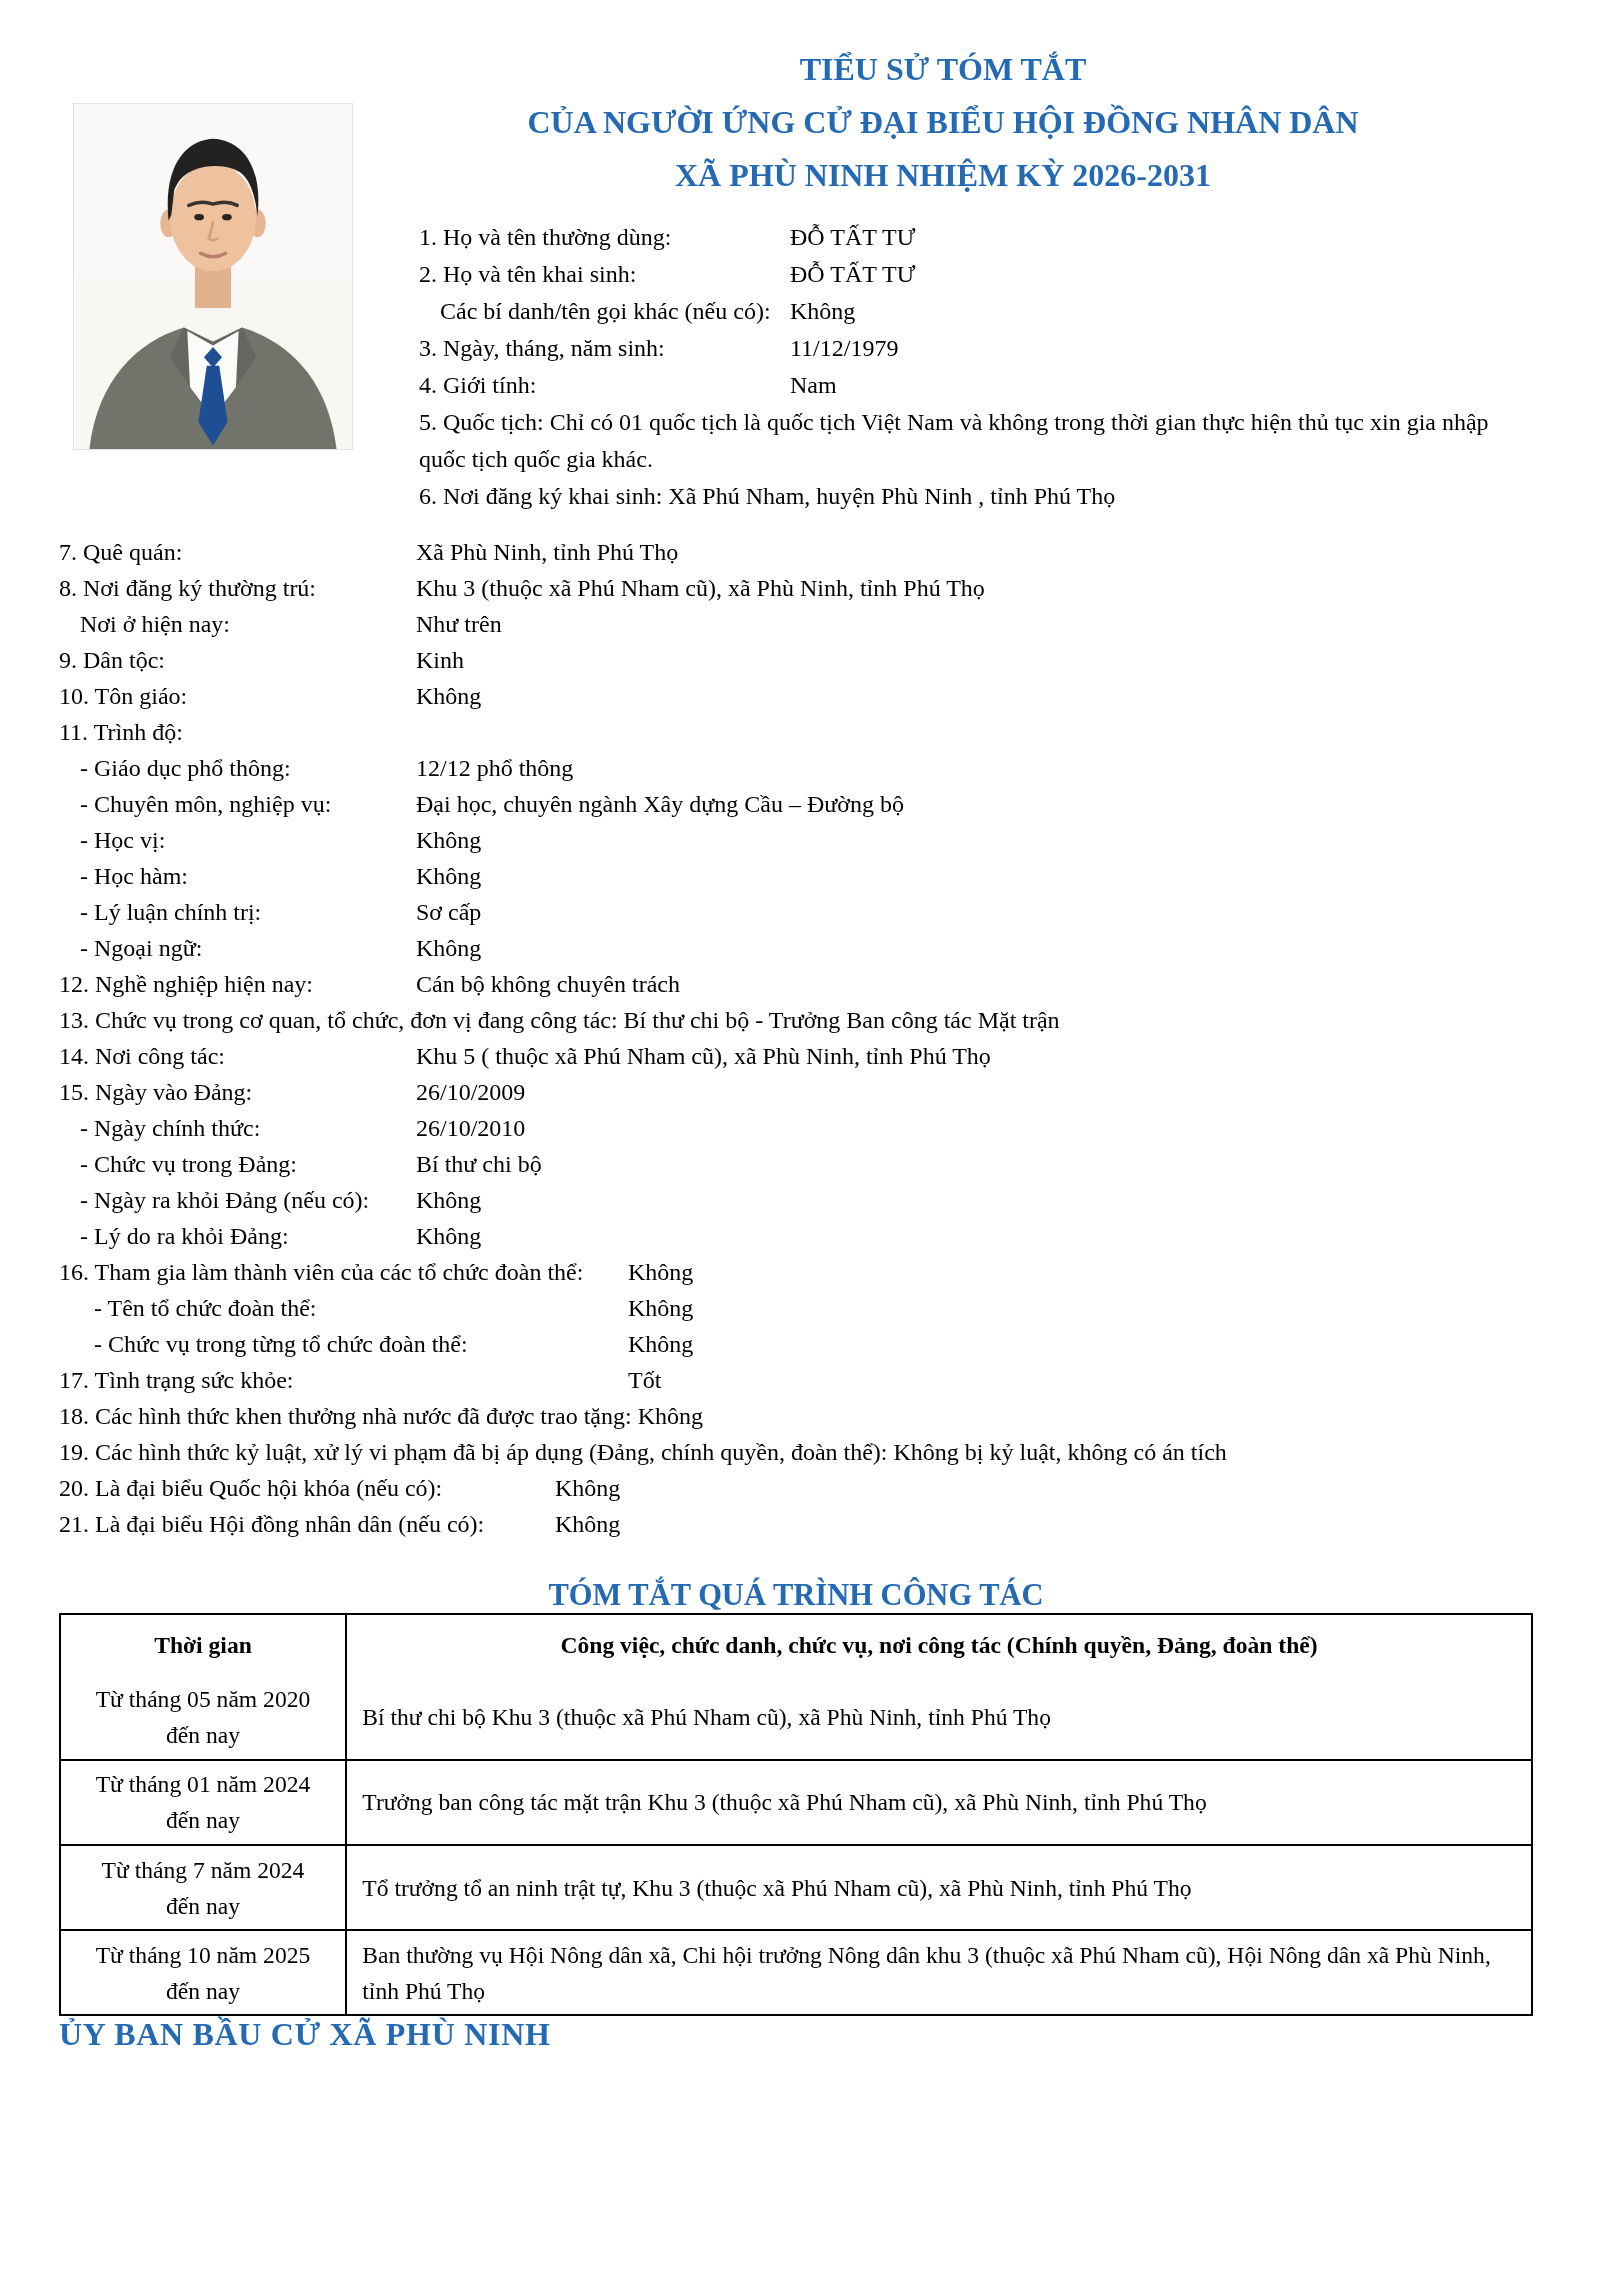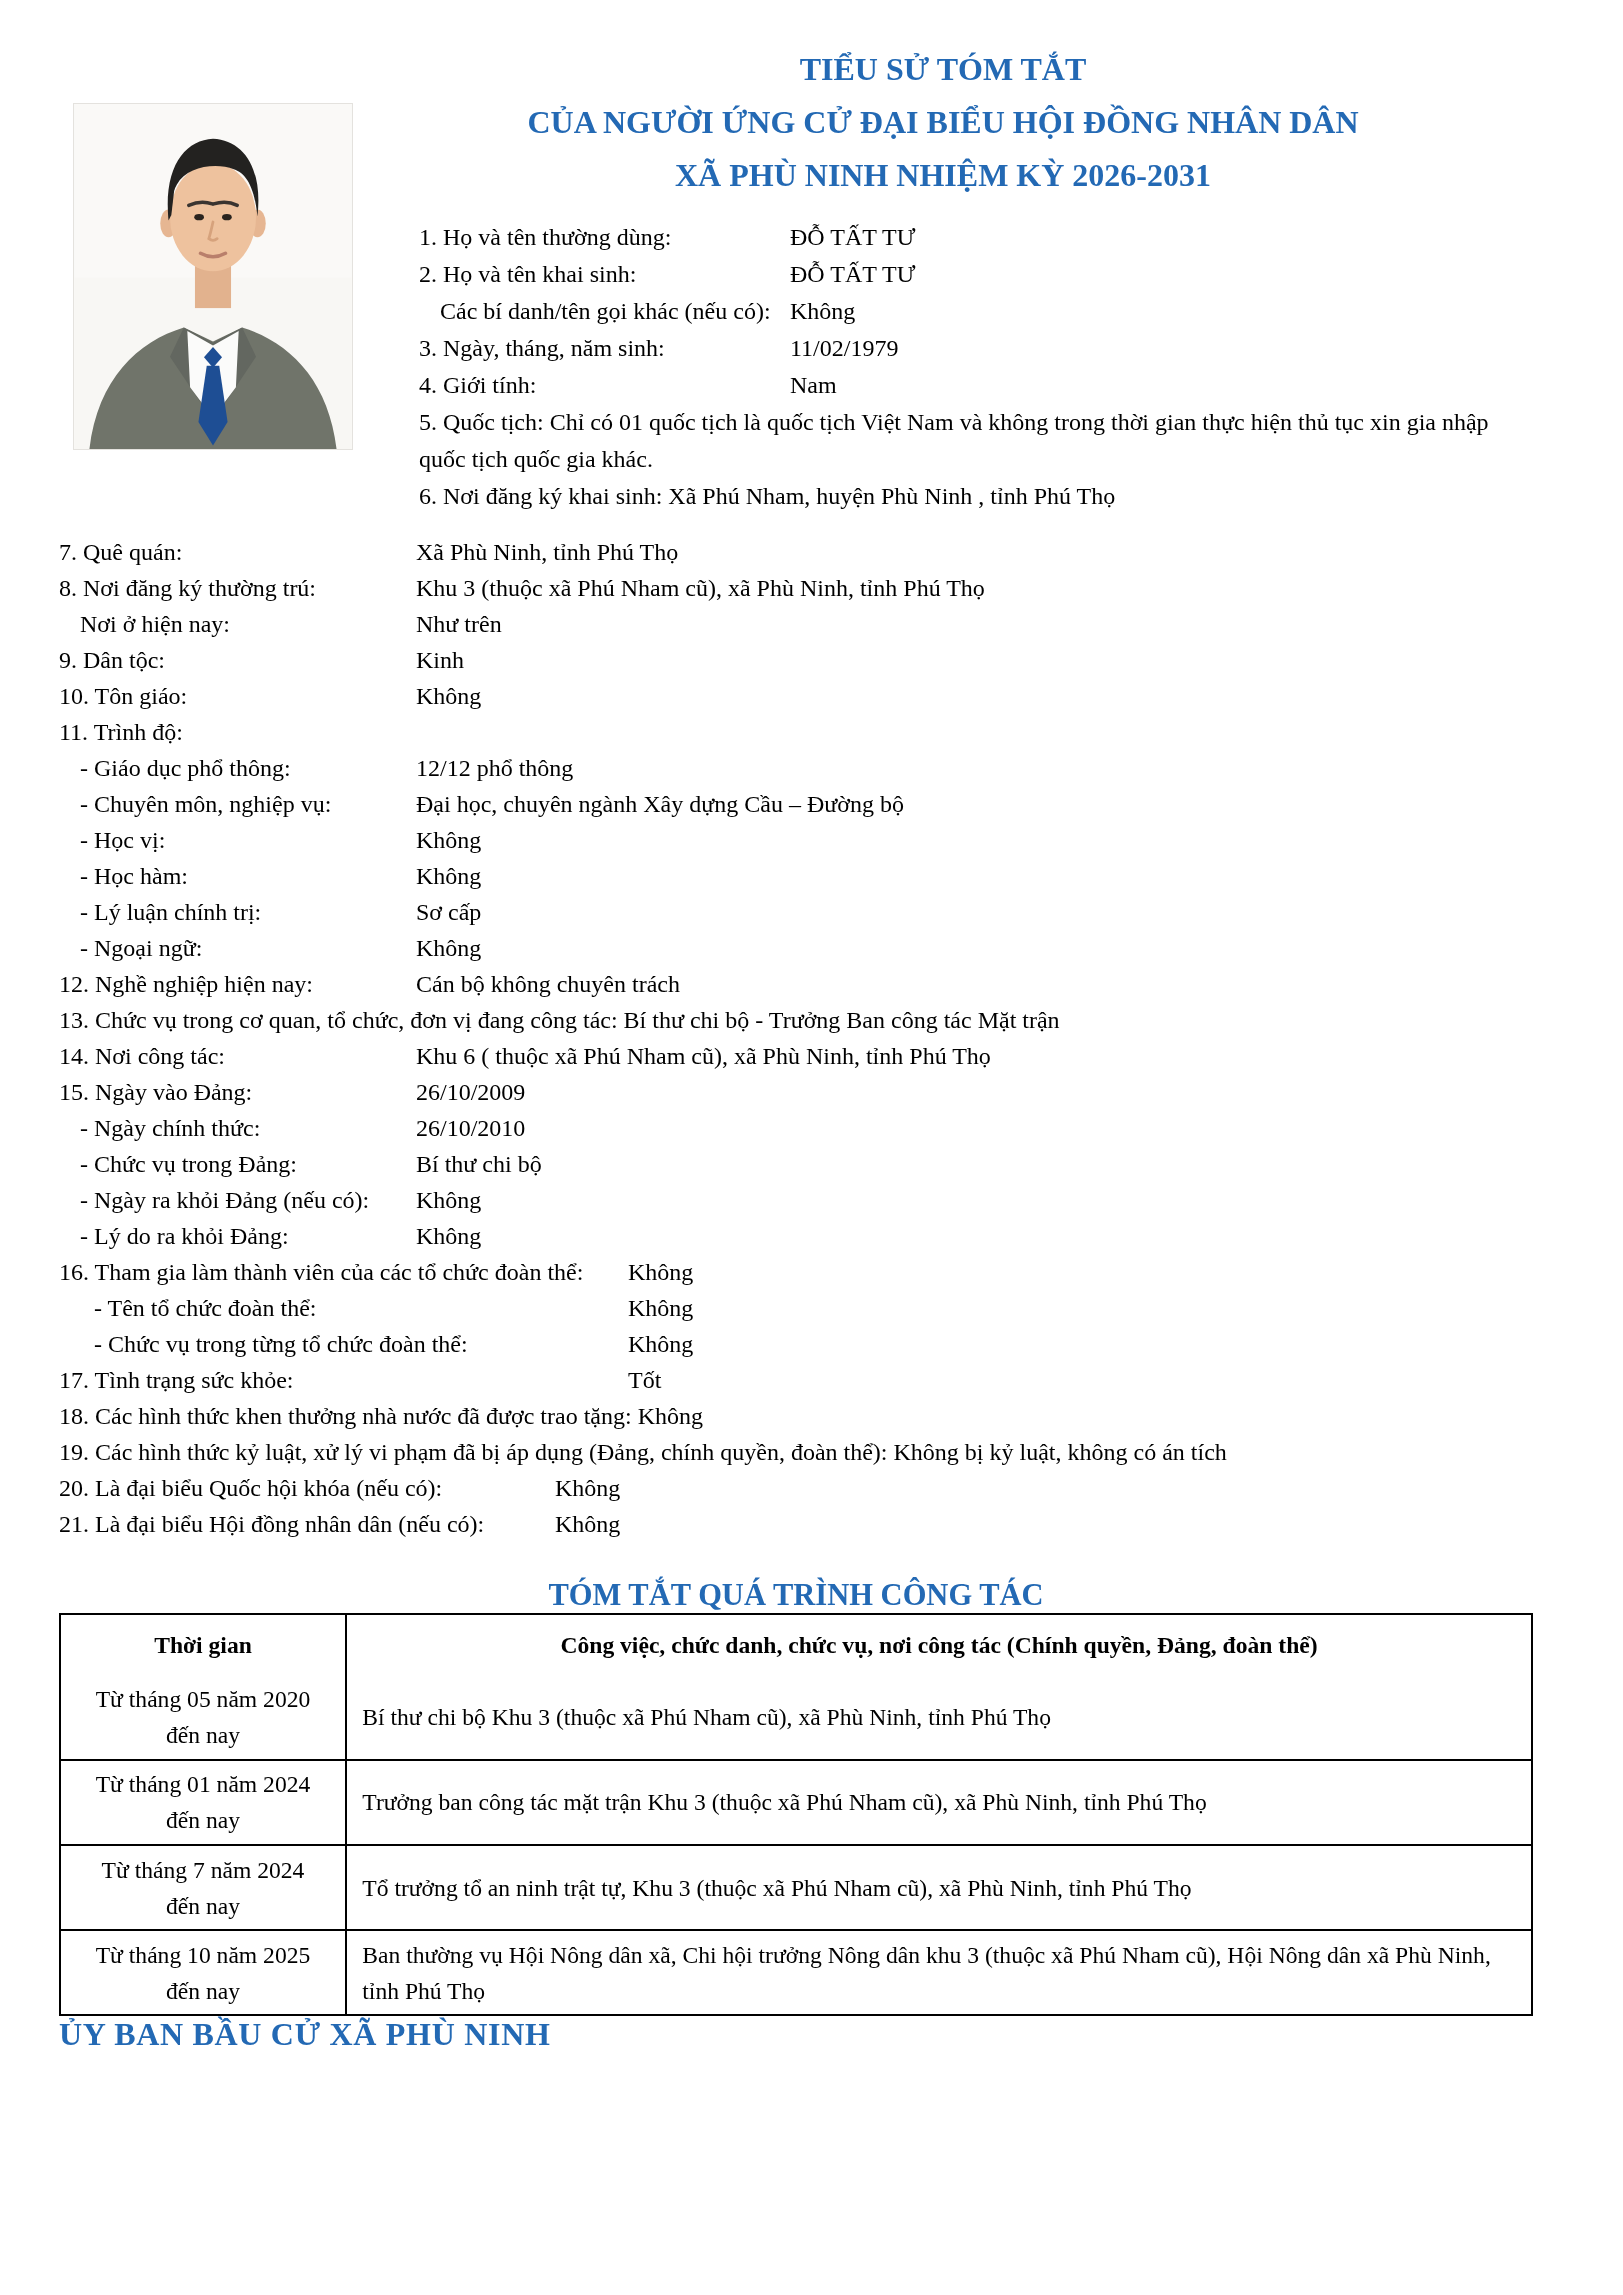--- a/index.html
+++ b/index.html
@@ -127,21 +127,21 @@
             <span class="fvalue">ĐỖ TẤT TƯ</span>
           </div>
 
           <div class="frow vgridp">
             <span class="flabel ind1">Các bí danh/tên gọi khác (nếu có):</span>
             <span class="fvalue">Không</span>
           </div>
 
           <div class="frow vgridp">
             <span class="flabel">3. Ngày, tháng, năm sinh:</span>
-            <span class="fvalue">11/02/1979</span>
+            <span class="fvalue">11/12/1979</span>
           </div>
 
           <div class="frow vgridp">
             <span class="flabel">4. Giới tính:</span>
             <span class="fvalue">Nam</span>
           </div>
 
           <div class="frow vinline">
             <span class="flabel">5. Quốc tịch:</span><span class="fvalue">Chỉ có 01 quốc tịch là quốc tịch Việt Nam và không trong thời gian thực hiện thủ tục xin gia nhập quốc tịch quốc gia khác.</span>
           </div>
@@ -219,21 +219,21 @@
         <span class="flabel">12. Nghề nghiệp hiện nay:</span>
         <span class="fvalue">Cán bộ không chuyên trách</span>
       </div>
 
       <div class="frow vinline">
         <span class="flabel">13. Chức vụ trong cơ quan, tổ chức, đơn vị đang công tác:</span><span class="fvalue">Bí thư chi bộ - Trưởng Ban công tác Mặt trận</span>
       </div>
 
       <div class="frow vgrid1">
         <span class="flabel">14. Nơi công tác:</span>
-        <span class="fvalue">Khu 6 ( thuộc xã Phú Nham cũ), xã Phù Ninh, tỉnh Phú Thọ</span>
+        <span class="fvalue">Khu 5 ( thuộc xã Phú Nham cũ), xã Phù Ninh, tỉnh Phú Thọ</span>
       </div>
 
       <div class="frow vgrid1">
         <span class="flabel">15. Ngày vào Đảng:</span>
         <span class="fvalue">26/10/2009</span>
       </div>
 
       <div class="frow vgrid1">
         <span class="flabel ind1">- Ngày chính thức:</span>
         <span class="fvalue">26/10/2010</span>

